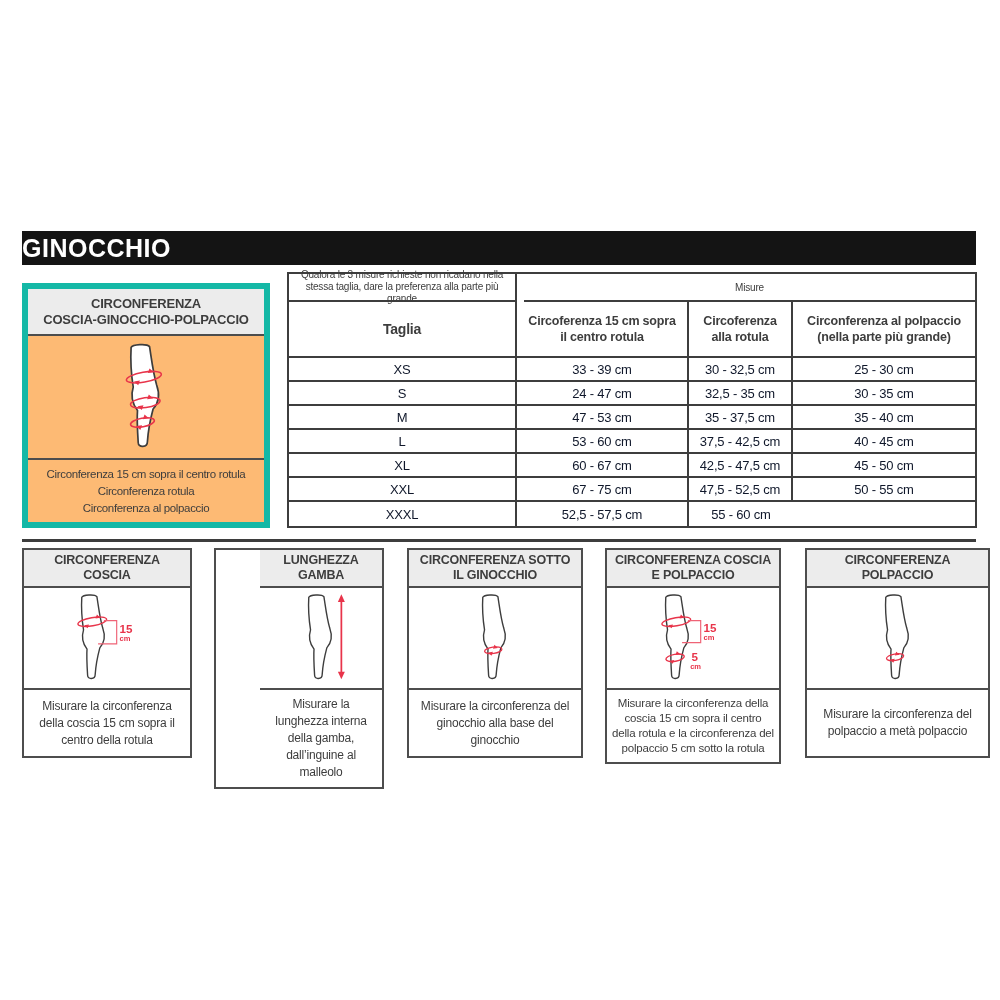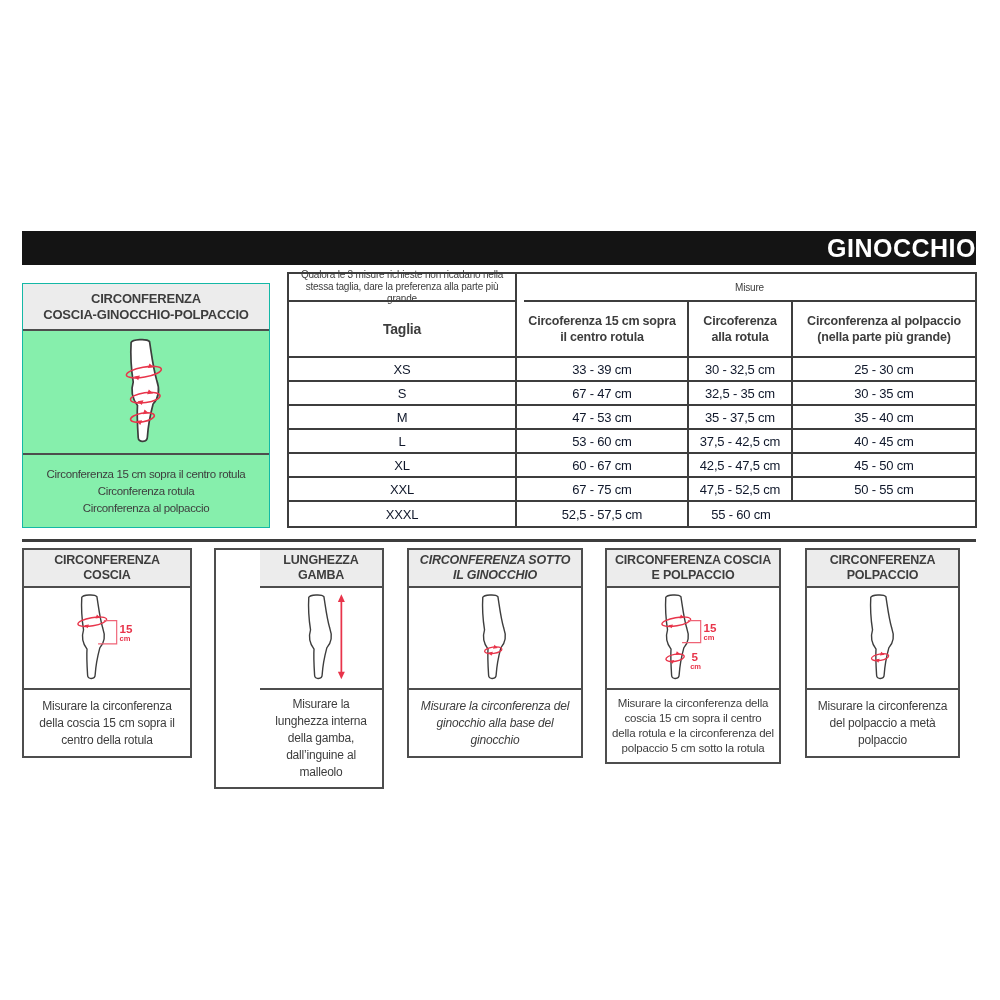--- a/index.html
+++ b/index.html
@@ -1,26 +1,26 @@
 <!DOCTYPE html>
 <html><head>
 <meta charset="utf-8">
 <style>
   html,body{margin:0;padding:0;background:#fff;}
   .page{position:relative;width:1000px;height:1000px;background:#fff;overflow:hidden;
         font-family:"Liberation Sans",sans-serif;color:#3d3d3d;letter-spacing:-0.2px;}
 
   
   .title-bar{position:absolute;left:22px;top:231px;width:954px;height:34px;background:#141414;
-             display:flex;align-items:center;justify-content:flex-end;}
+             display:flex;align-items:center;justify-content:flex-start;}
   .title-bar span{color:#fff;font-size:25px;font-weight:bold;letter-spacing:0.5px;}
 
   
   .left-panel{position:absolute;left:22px;top:283px;width:248px;height:245px;
-              border:1px solid #14b8a6;box-sizing:border-box;display:flex;flex-direction:column;background:#86efac;}
+              border:6px solid #14b8a6;box-sizing:border-box;display:flex;flex-direction:column;background:#fdba74;}
   .lp-header{flex:0 0 45px;background:#ececec;border-bottom:2px solid #4d4d4d;
              display:flex;flex-direction:column;align-items:center;justify-content:center;
              font-weight:bold;font-size:13px;line-height:16px;text-align:center;}
   .lp-illustration{flex:0 0 122px;display:flex;align-items:center;justify-content:center;}
   .lp-caption{flex:1;border-top:2px solid #4d4d4d;display:flex;flex-direction:column;
               align-items:center;justify-content:center;font-size:11.5px;line-height:17px;
               letter-spacing:-0.35px;white-space:nowrap;text-align:center;}
 
   
   .size-table{position:absolute;left:287px;top:272px;width:690px;height:256px;box-sizing:border-box;
@@ -45,23 +45,23 @@
            background:#fff;display:flex;flex-direction:column;}
   .mp-header{min-height:38px;background:#ececec;border-bottom:2px solid #4d4d4d;
              display:flex;align-items:center;justify-content:center;text-align:center;
              font-weight:bold;font-size:12.5px;line-height:15px;padding:3px 8px;box-sizing:border-box;}
   .mp-illustration{height:100px;display:flex;align-items:center;justify-content:center;}
   .mp-text{border-top:2px solid #4d4d4d;min-height:68px;display:flex;align-items:center;justify-content:center;
            text-align:center;font-size:12px;line-height:17px;padding:6px 5px;box-sizing:border-box;}
   .mp-text.small{font-size:11.5px;line-height:15px;}
   .p1{left:22px;width:170px;}
   .p2{left:214px;width:170px;padding-left:44px;}
-  .p3{left:407px;width:176px;font-style:italic;}
+  .p3{left:407px;width:176px;}
   .p4{left:605px;width:176px;}
-  .p5{left:805px;width:155px;}
+  .p5{left:805px;width:185px;}
 
   svg.leg{overflow:visible;}
   .red-val{font-weight:bold;fill:#e8344a;font-family:"Liberation Sans",sans-serif;}
 </style>
 </head>
 <body>
 
 <svg width="0" height="0" style="position:absolute" aria-hidden="true">
   <defs>
     <path id="leg-shape" d="M34,10 C36,6 56,4 60,9 C63,28 65,46 70,63 C75,77 74,87 65,97 C61,112 58,128 57,143 C57,151 44,152 44,144 C43,128 42,112 43,99 C36,90 33,79 37,66 C34,47 33,27 34,10 Z"></path>
@@ -115,21 +115,21 @@
     <div class="cell colh">Circoferenza 15 cm sopra il centro rotula</div>
     <div class="cell colh">Circoferenza alla rotula</div>
     <div class="cell colh lastcol">Circonferenza al polpaccio (nella parte più grande)</div>
 
     <div class="cell data">XS</div>
     <div class="cell data">33 - 39 cm</div>
     <div class="cell data">30 - 32,5 cm</div>
     <div class="cell data lastcol">25 - 30 cm</div>
 
     <div class="cell data">S</div>
-    <div class="cell data">67 - 47 cm</div>
+    <div class="cell data">24 - 47 cm</div>
     <div class="cell data">32,5 - 35 cm</div>
     <div class="cell data lastcol">30 - 35 cm</div>
 
     <div class="cell data">M</div>
     <div class="cell data">47 - 53 cm</div>
     <div class="cell data">35 - 37,5 cm</div>
     <div class="cell data lastcol">35 - 40 cm</div>
 
     <div class="cell data">L</div>
     <div class="cell data">53 - 60 cm</div>

